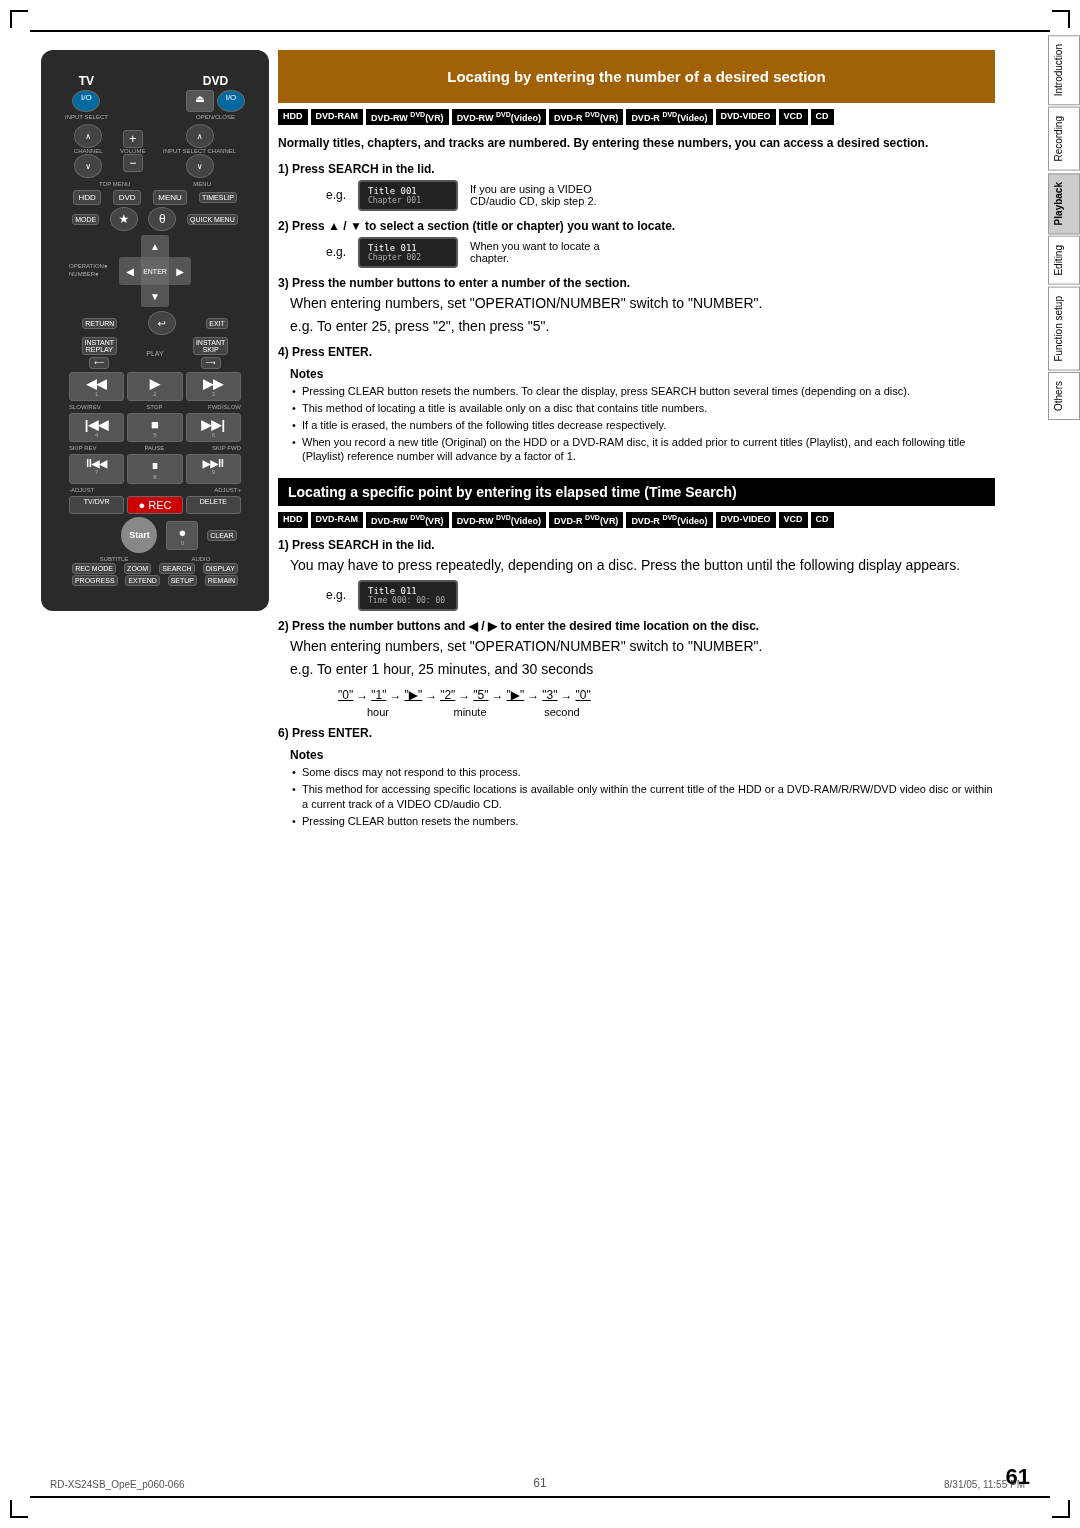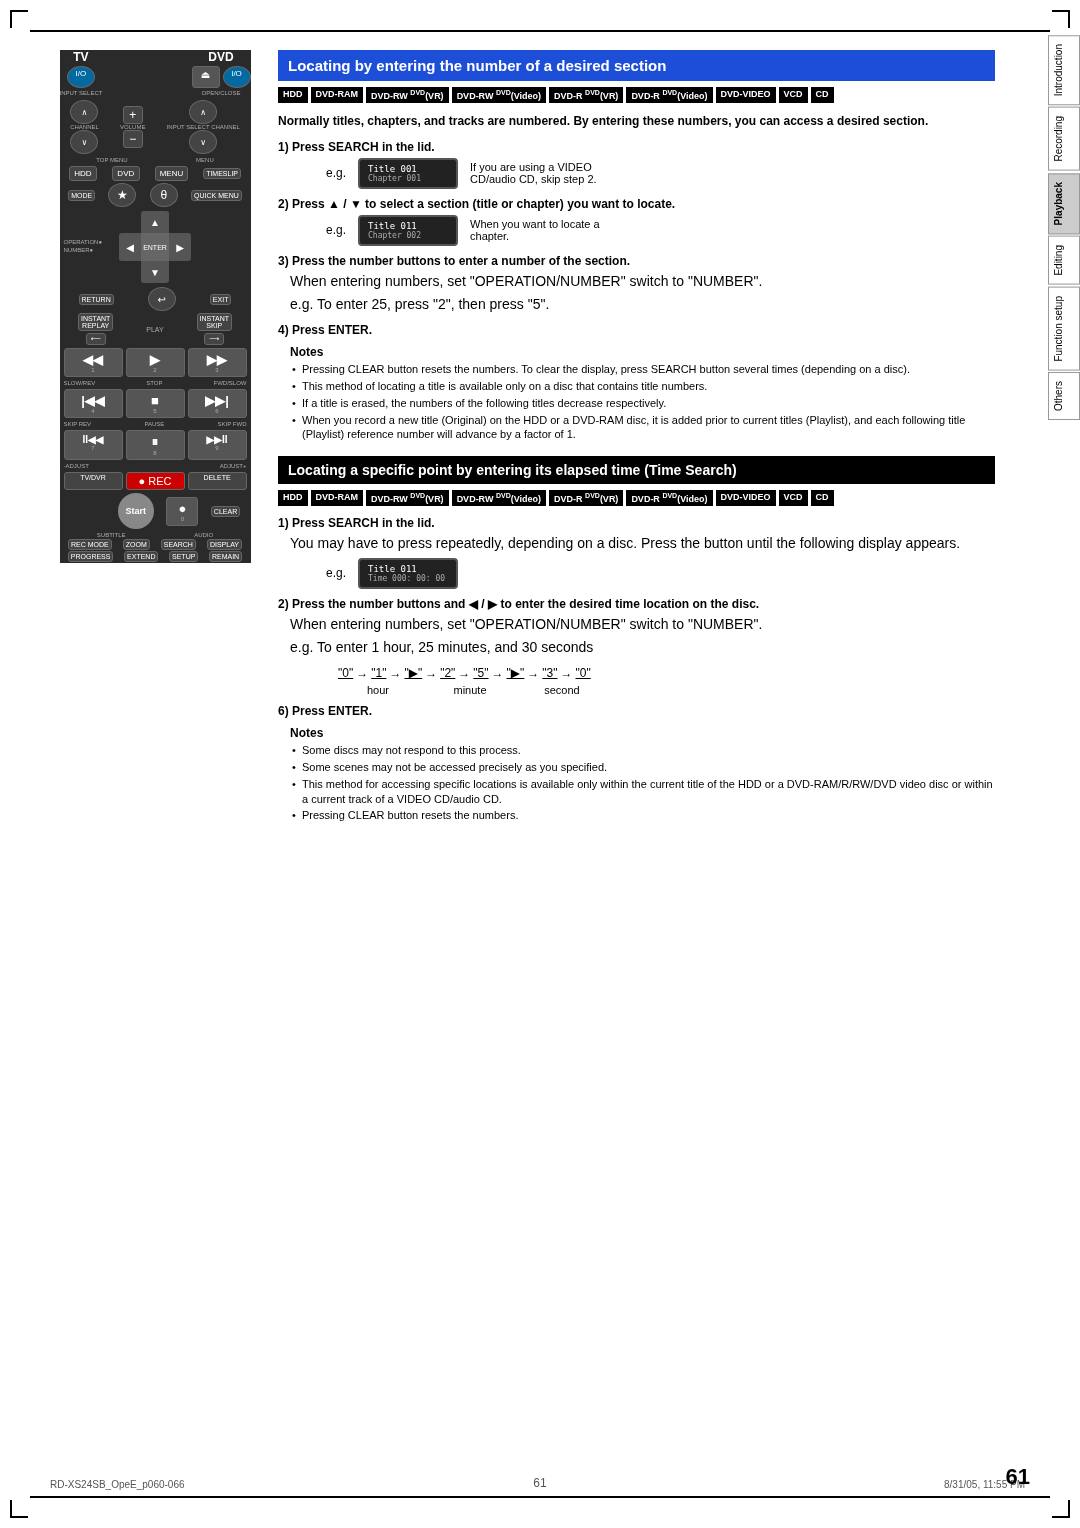--- a/index.html
+++ b/index.html
@@ -97,24 +97,24 @@
     .remote-panel {
       width: 210px;
       flex-shrink: 0;
       display: flex;
       flex-direction: column;
       align-items: center;
     }
 
     
     .remote {
-      width: 191px;
+      width: 228px;
       background: #2a2a2a;
-      border-radius: 0;
-      padding: 0;
+      border-radius: 12px;
+      padding: 24px;
       color: #fff;
       position: relative;
     }
 
     .remote-top {
       display: flex;
       justify-content: space-between;
       align-items: flex-start;
       margin-bottom: 4px;
     }
@@ -242,26 +242,27 @@
     }
 
     
     .content-panel {
       flex: 1;
       padding-right: 35px;
     }
 
     
     .section-header {
-      background: #1d4ed8;
+      background: #a16207;
       color: #fff;
       font-size: 15px;
       font-weight: bold;
-      padding: 7px 10px;
+      padding: 18px 10px;
       margin-bottom: 6px;
+      text-align: center;
     }
 
     
     .format-bar {
       display: flex;
       gap: 3px;
       margin-bottom: 10px;
       flex-wrap: wrap;
     }
     .format-badge {
@@ -659,20 +660,19 @@
       <span style="width:80px;text-align:center;">second</span>
     </div>
 
     <div class="step">
       <div class="step-title">6)  Press ENTER.</div>
     </div>
 
     <div class="notes-section">
       <div class="notes-title">Notes</div>
       <div class="note-item">Some discs may not respond to this process.</div>
-      <div class="note-item">Some scenes may not be accessed precisely as you specified.</div>
       <div class="note-item">This method for accessing specific locations is available only within the current title of the HDD or a DVD-RAM/R/RW/DVD video disc or within a current track of a VIDEO CD/audio CD.</div>
       <div class="note-item">Pressing CLEAR button resets the numbers.</div>
     </div>
 
   </div>
 
 </div>
 
 </body></html>

